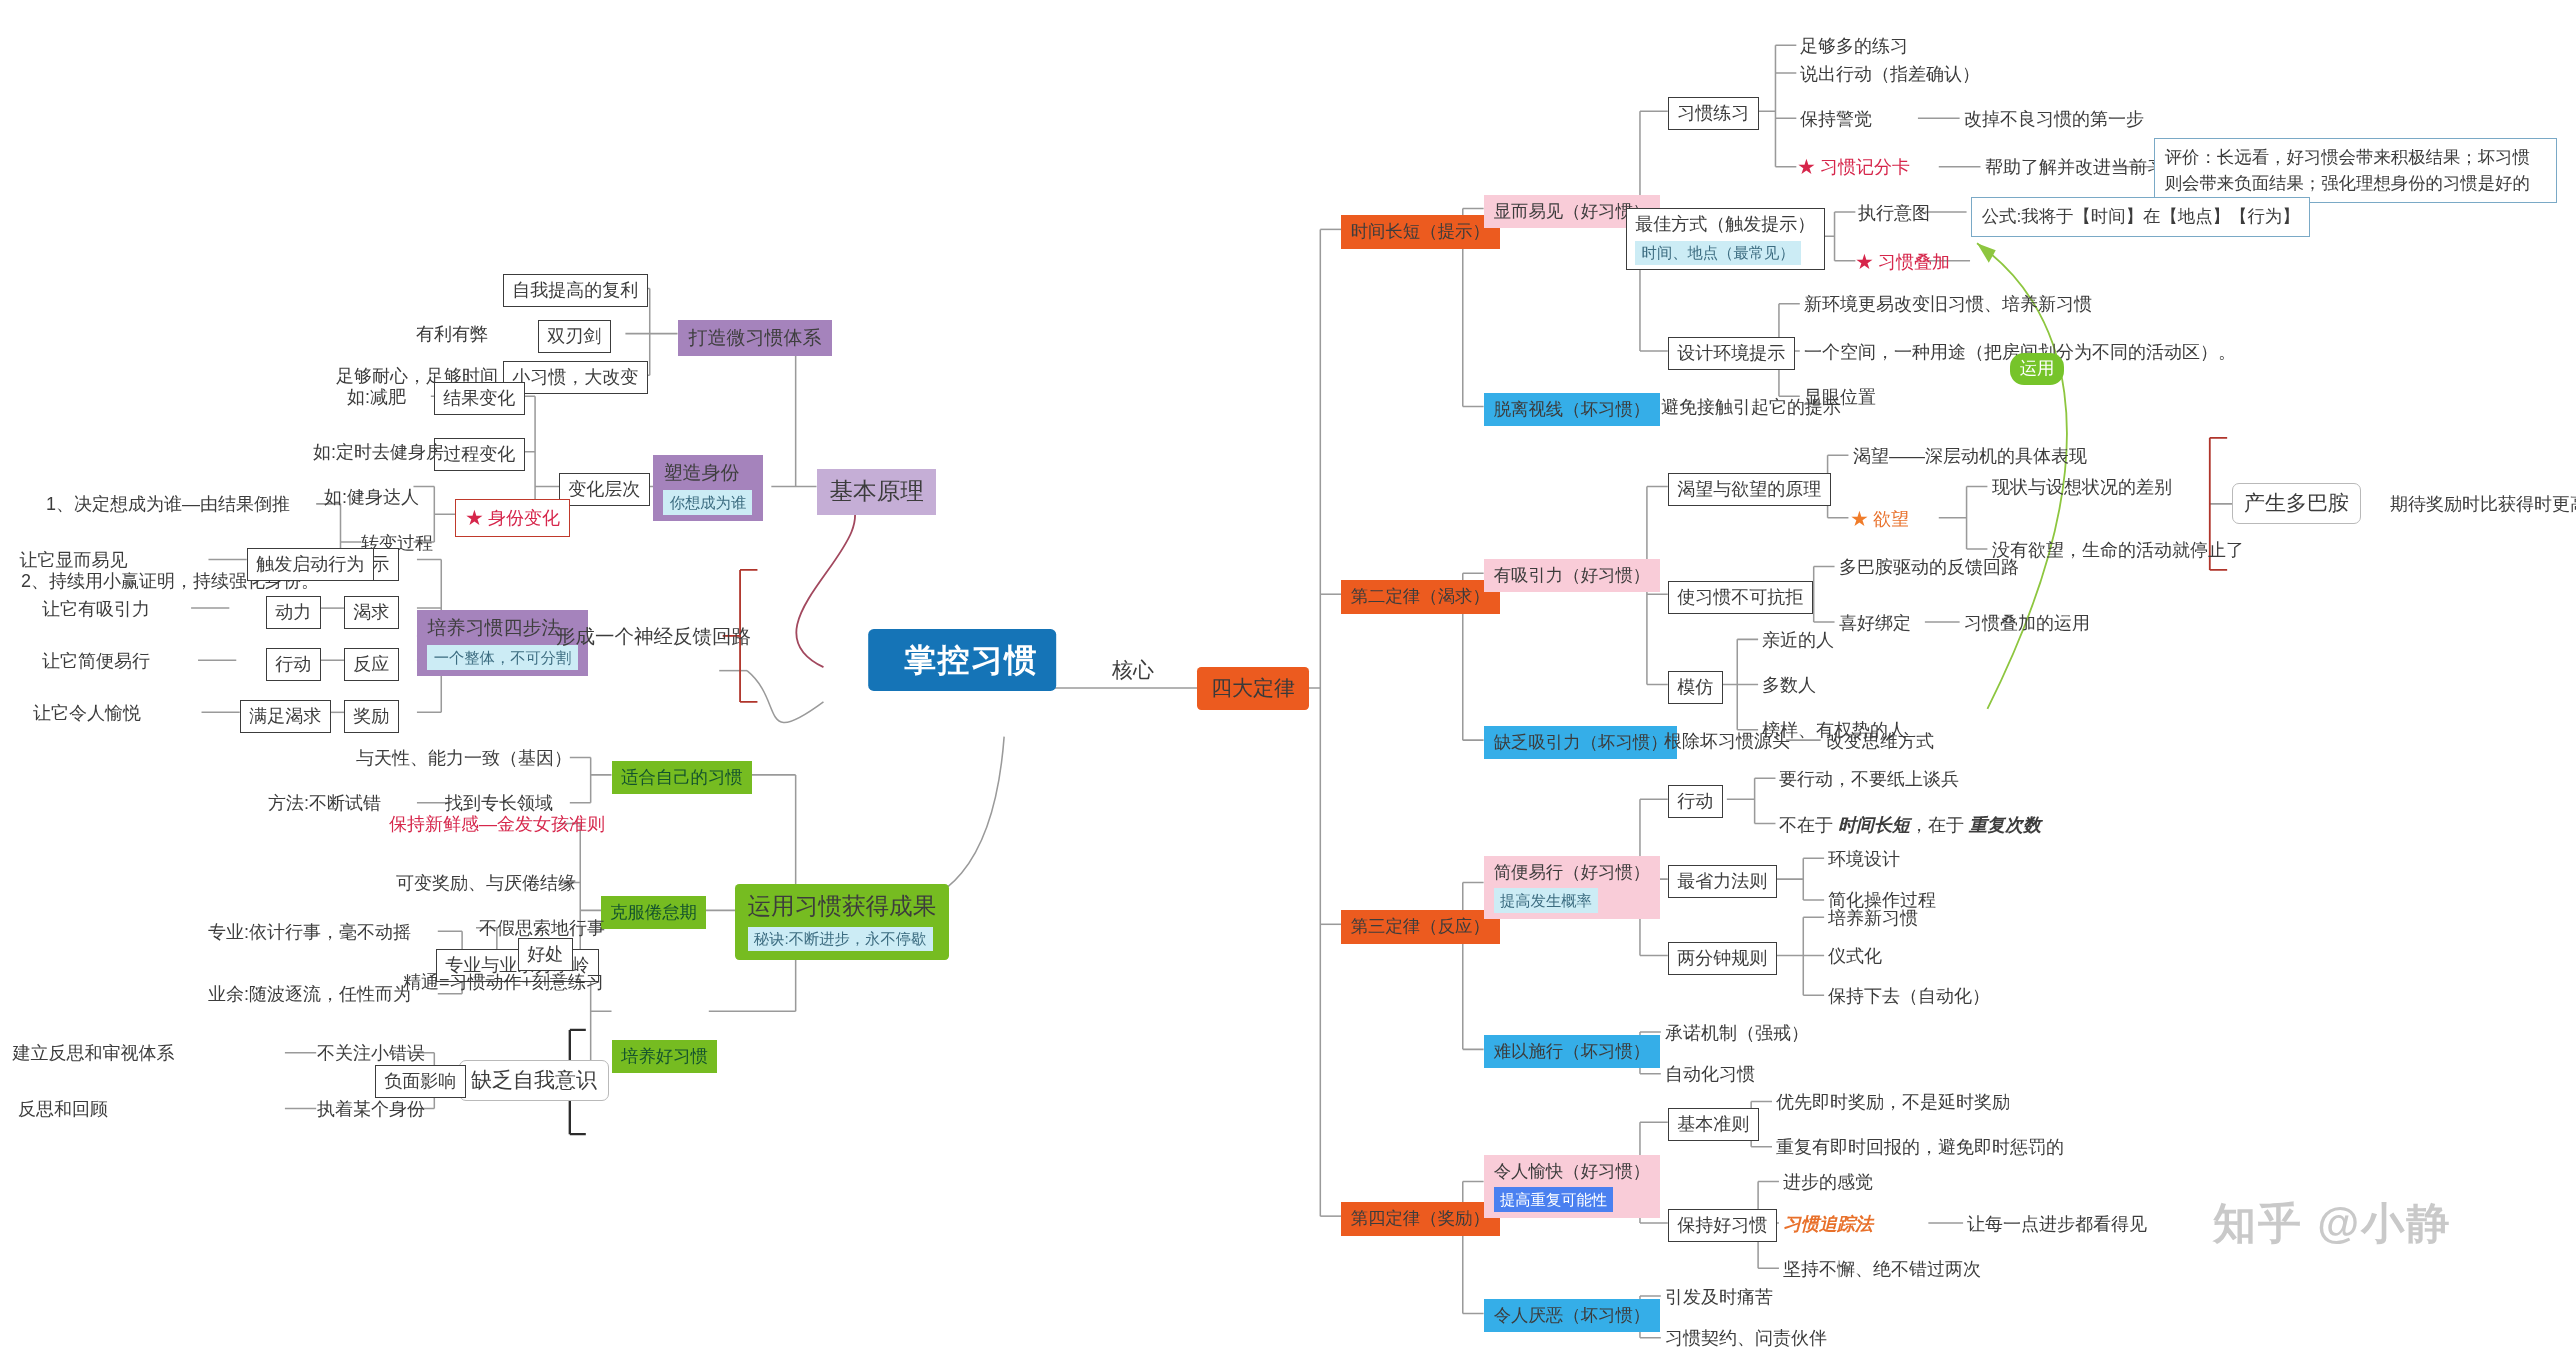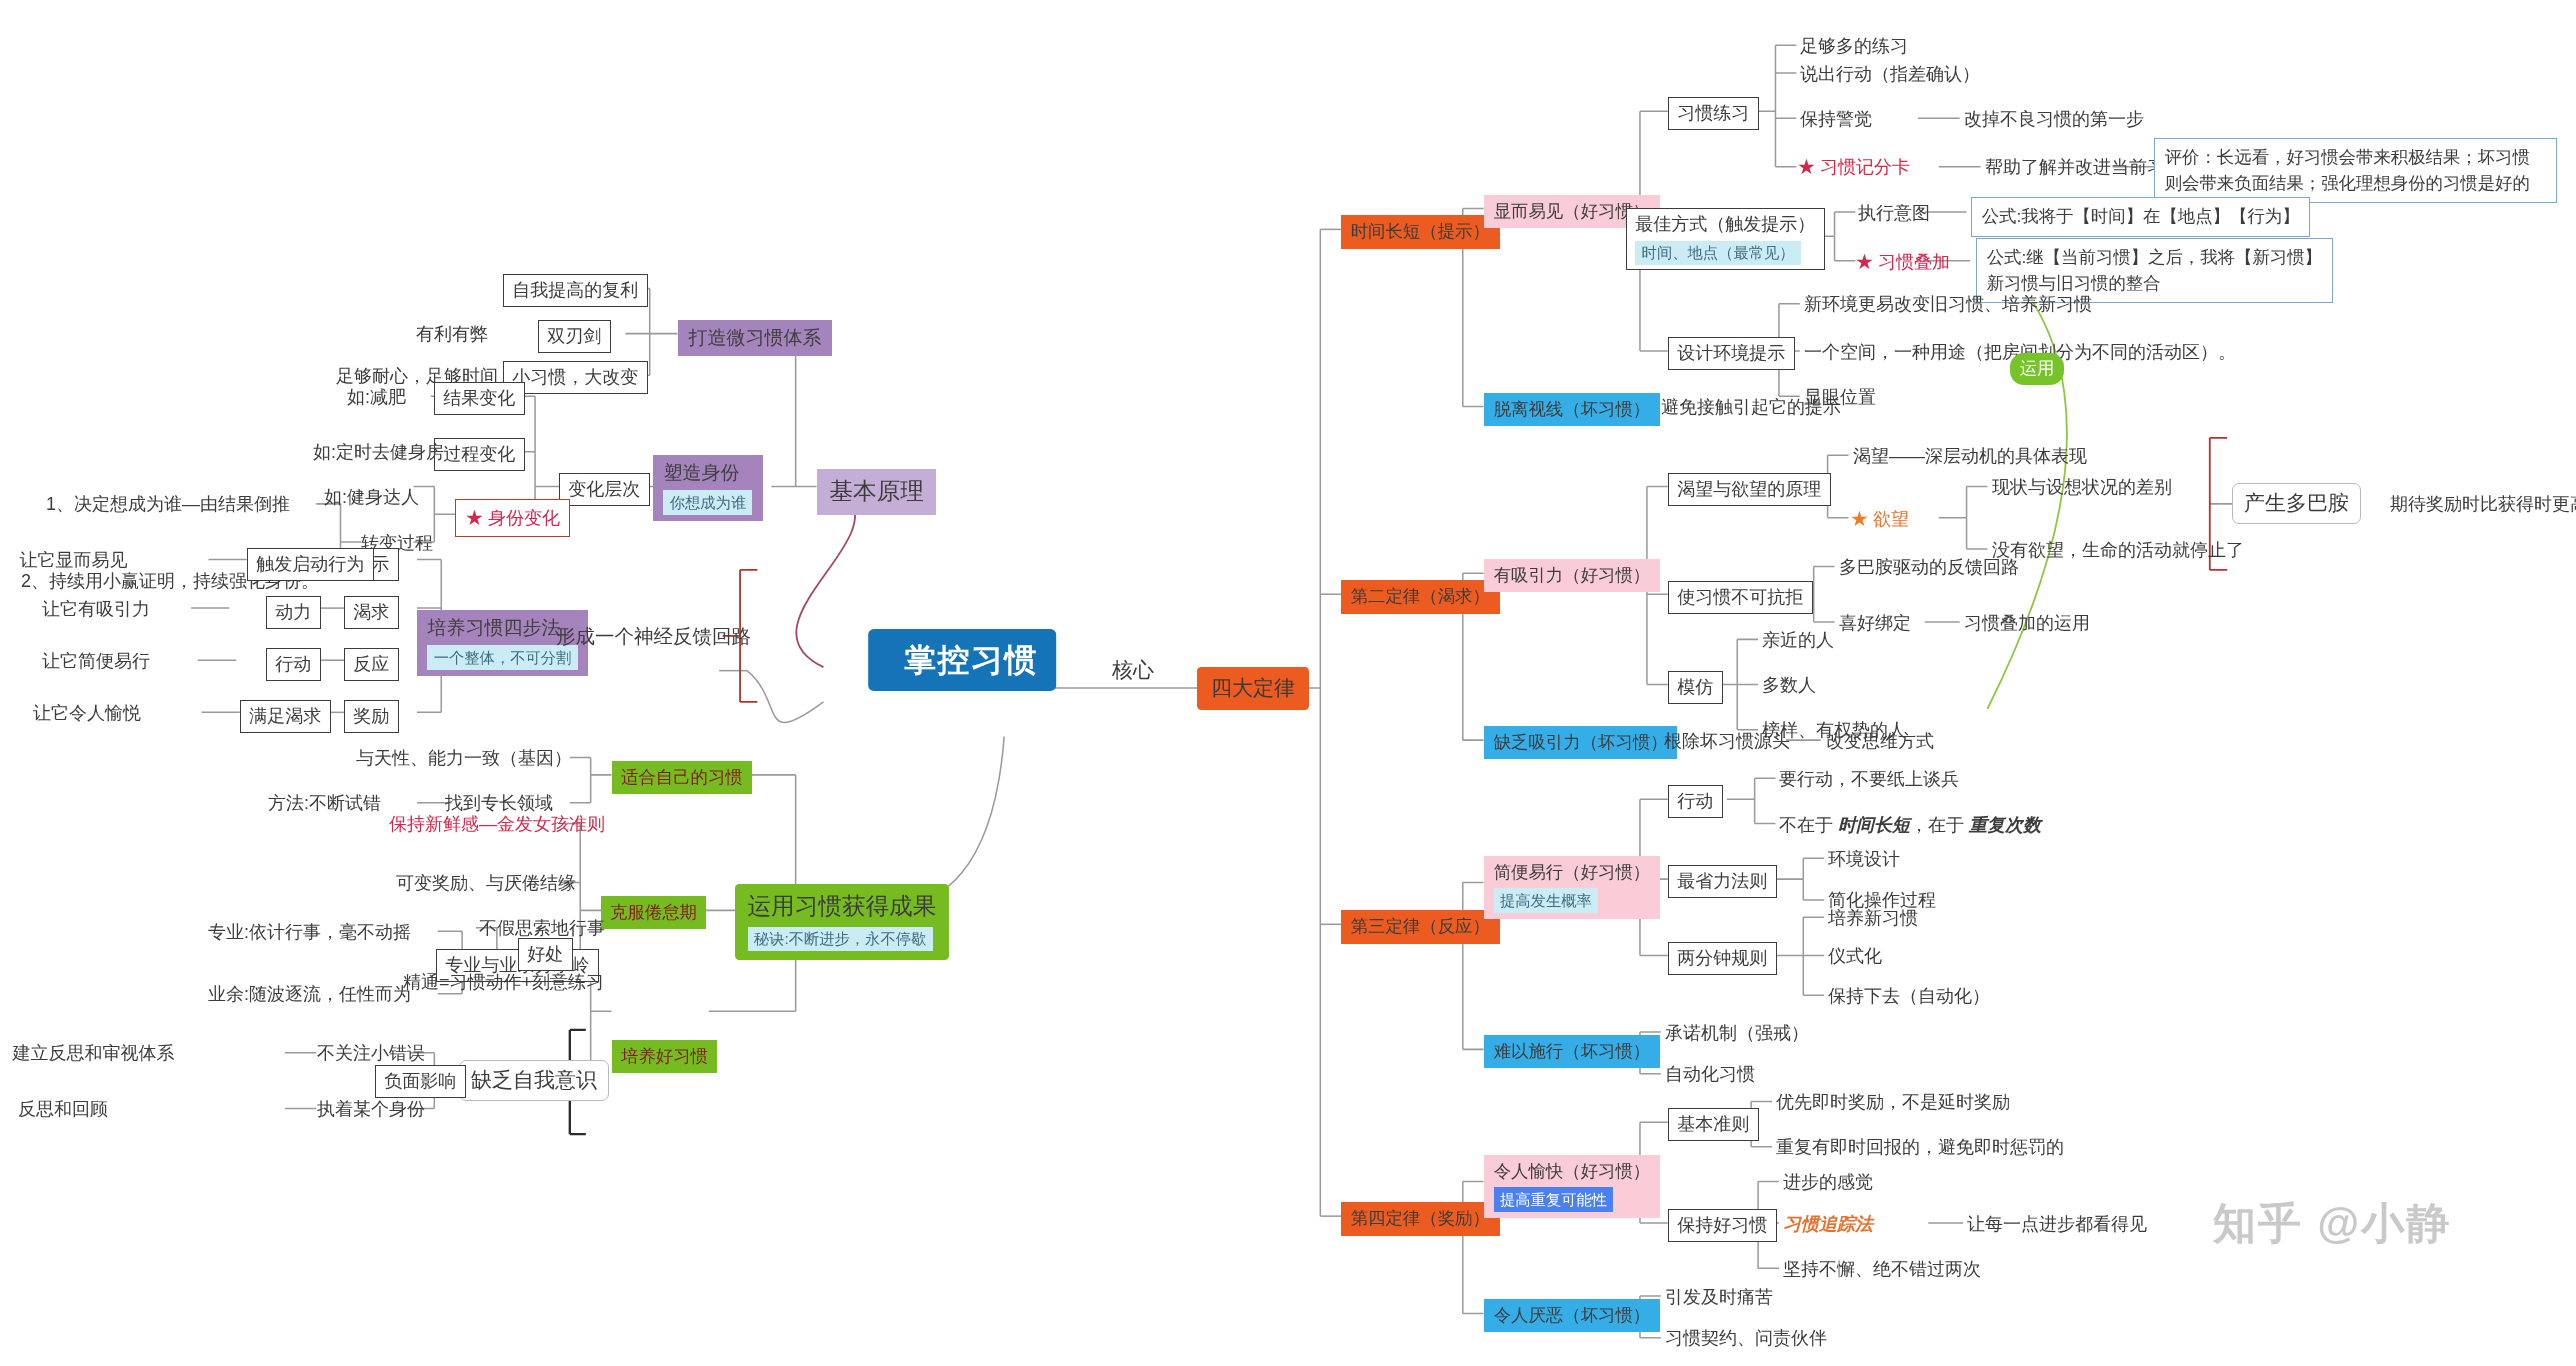--- a/index.html
+++ b/index.html
@@ -14,21 +14,21 @@
   
   .boxed{border:1.4px solid #3c3c3c;background:#fff;color:#3c3c3c;font-size:18px;padding:4.2px 8.3px;}
 
   .root{background:#1574b7;color:#fff;font-size:32px;font-weight:bold;padding:11px 18px;border-radius:5.6px;letter-spacing:1.4px;}
   .orange{background:#ec5b1f;color:#3c3c3c;font-size:17.4px;padding:6.3px 9.7px;}
   .orange-big{background:#ec5b1f;color:#3a3a3a;font-size:21px;padding:8.3px 14px;border-radius:4.2px;}
   .pink{background:#f9ccd8;color:#3c3c3c;font-size:17.4px;padding:5.6px 9.7px;}
   .cyan{background:#35aee8;color:#3c3c3c;font-size:17.4px;padding:5.6px 9.7px;}
   .purple{background:#a583bc;color:#3f3f3f;font-size:19px;padding:6.3px 10.4px;}
   .purple-big{background:#c5aed6;color:#3c3c3c;font-size:23.6px;padding:8.3px 12.5px;}
-  .green{background:#76bc21;color:#7f1d1d;font-size:17.4px;padding:5.6px 9px;}
+  .green{background:#76bc21;color:#14532d;font-size:17.4px;padding:5.6px 9px;}
   .green-big{background:#76bc21;color:#3c3c3c;font-size:23.6px;padding:8.3px 12.5px;border-radius:4.2px;}
   .greenpill{background:#76c42a;color:#fff;font-size:17.4px;padding:4.9px 9.7px;border-radius:14px;}
   .rounded{border:1px solid #b9b9b9;border-radius:7px;background:#fff;color:#3c3c3c;font-size:21px;padding:6.3px 11px;}
   .bluebox{border:1px solid #7aa9c6;background:#fff;color:#3c3c3c;font-size:17.4px;padding:6.3px 9.7px;line-height:1.45;white-space:normal;}
   .redbox{border:1.4px solid #c0392b;background:#fff;padding:4.9px 9px;font-size:18px;}
 
   .sub-cyan{display:inline-block;background:#ccecf5;color:#3c6c80;font-size:15.3px;padding:2.8px 6.3px;margin-top:4.9px;}
   .sub-blue{display:inline-block;background:#4a80f0;color:#fff;font-size:15.3px;padding:2.8px 6.3px;margin-top:4.9px;}
 
   .red-t{color:#d6264b;}
@@ -187,22 +187,20 @@
 
   <div class="node boxed" style="left:1626px;top:208px;">
     <div>最佳方式（触发提示）</div>
     <div class="sub-cyan">时间、地点（最常见）</div>
   </div>
   <div class="node plain" style="left:1858px;top:202px;">执行意图</div>
   <div class="node bluebox" style="left:1971px;top:197px;">公式:我将于【时间】在【地点】【行为】</div>
   <div class="node" style="left:1855px;top:249px;">
     <span class="star">★</span><span class="plain red-t">习惯叠加</span>
   </div>
-  <div class="node bluebox" style="left:1976px;top:238px;white-space:pre-line;">公式:继【当前习惯】之后，我将【新习惯】
-新习惯与旧习惯的整合</div>
 
   <div class="node boxed" style="left:1668px;top:337px;">设计环境提示</div>
   <div class="node plain" style="left:1804px;top:293px;">新环境更易改变旧习惯、培养新习惯</div>
   <div class="node plain" style="left:1804px;top:341px;">一个空间，一种用途（把房间划分为不同的活动区）。</div>
   <div class="node plain" style="left:1804px;top:386px;">显眼位置</div>
   <div class="node greenpill" style="left:2010px;top:353px;">运用</div>
 
   <div class="node orange" style="left:1341px;top:580px;">第二定律（渴求）</div>
   <div class="node pink" style="left:1484px;top:559px;">有吸引力（好习惯）</div>
   <div class="node cyan" style="left:1484px;top:726px;">缺乏吸引力（坏习惯）</div>

